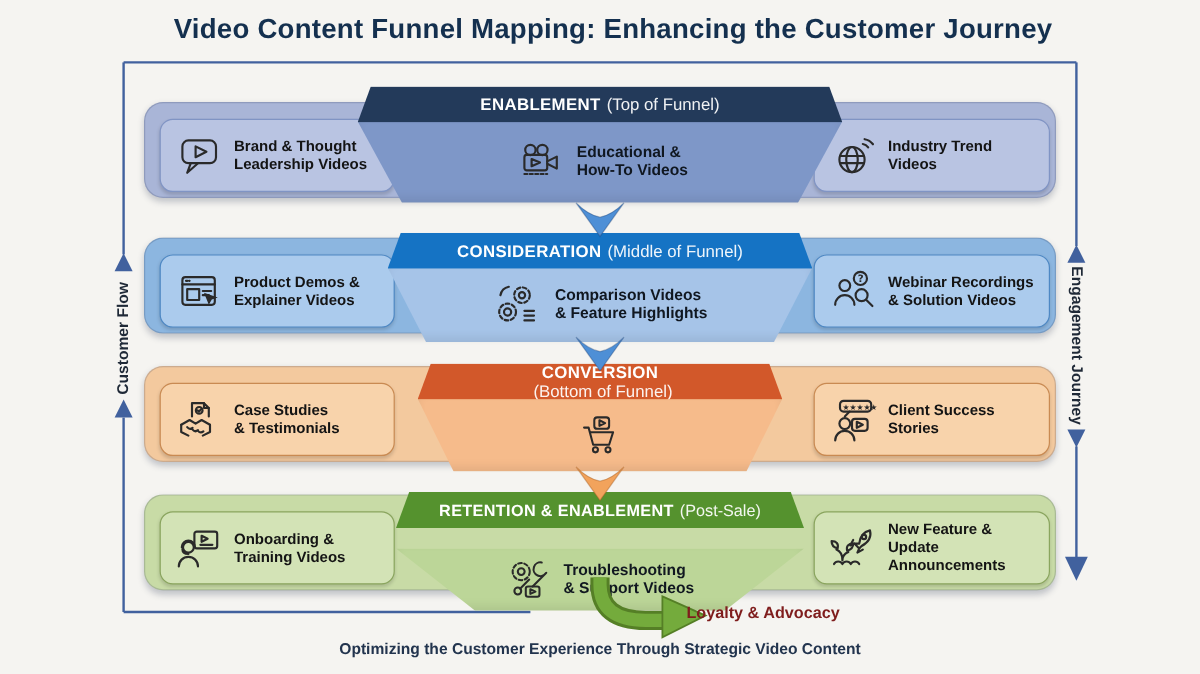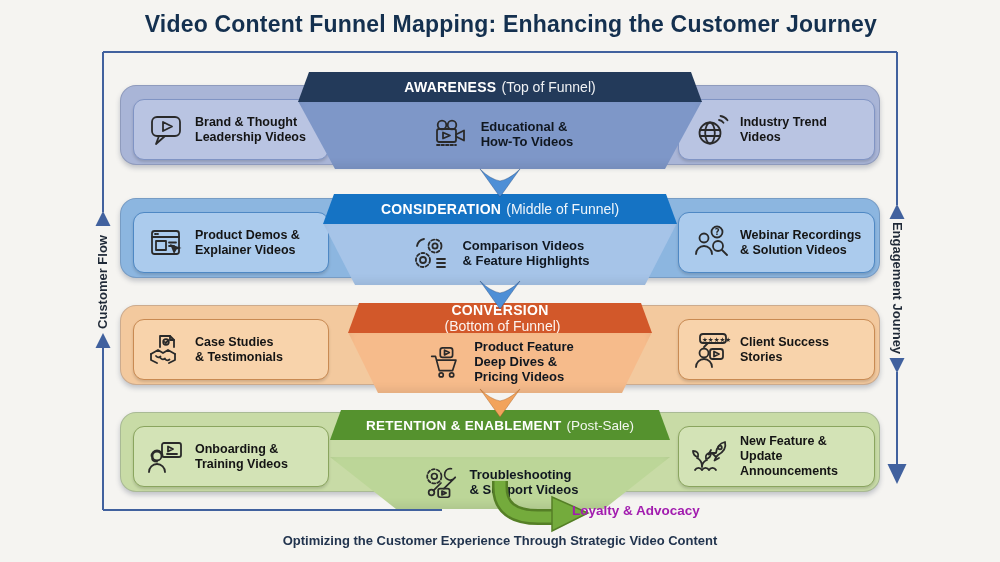--- a/index.html
+++ b/index.html
@@ -36,21 +36,21 @@
   .fheader .hqual{font-weight:400;margin-left:5px;color:rgba(255,255,255,.93);}
   .fheader.small{font-size:13.5px;}
   .fbody{z-index:3;background:var(--body);display:flex;align-items:center;justify-content:center;gap:10px;
          box-shadow:inset 0 -4px 8px rgba(0,0,0,.08);}
   .center-label{font-size:13px;font-weight:700;color:#101720;line-height:1.15;white-space:pre-line;}
   
   .flow-arrow{z-index:5;}
   .flow-arrow path{fill:var(--arrow);stroke:rgba(30,60,110,.35);stroke-width:1;}
   
   #loyalty-arrow{left:486px;top:481px;z-index:6;}
-  #loyalty-label{left:572px;top:503px;font-size:13.5px;font-weight:700;color:#a21caf;z-index:6;}
+  #loyalty-label{left:572px;top:503px;font-size:13.5px;font-weight:700;color:#7f1d1d;z-index:6;}
 </style>
 </head>
 <body>
 
 <div id="page">
 
   <svg id="frame" class="abs" width="1000" height="562">
     <g stroke="#41619e" stroke-width="2" fill="none">
       <path d="M103 52 H897"></path>
       <path d="M103 52 V212"></path>
@@ -94,21 +94,21 @@
           <ellipse cx="19" cy="23" rx="4.8" ry="10.5"></ellipse>
           <path d="M9 20 h20 M9 26 h20"></path>
           <path d="M28 10 a7 7 0 0 1 4.5 2.8 M29.5 6 a11 11 0 0 1 7 4.2"></path>
         </svg>
       </span>
       <span class="pill-label">Industry Trend
 Videos</span>
     </div>
 
     <div class="abs fheader" style="left:298px;top:72px;width:404px;height:30px;">
-      <span class="hname">AWARENESS</span>
+      <span class="hname">ENABLEMENT</span>
       <span class="hqual">(Top of Funnel)</span>
     </div>
     <div class="abs fbody" style="left:298px;top:101px;width:404px;height:68px;
          clip-path:polygon(0 0,100% 0,calc(100% - 37px) 100%,37px 100%);">
       <span class="icon">
         <svg width="44" height="40" viewBox="0 0 40 40">
           <circle cx="13" cy="10" r="4.3"></circle>
             <circle cx="23" cy="10" r="4.3"></circle>
           <rect x="8" y="14" width="19" height="13" rx="2"></rect>
           <path d="M27 19.5 l8-4 v10 l-8-4"></path>
@@ -226,23 +226,20 @@
          clip-path:polygon(0 0,100% 0,calc(100% - 30px) 100%,30px 100%);">
       <span class="icon">
         <svg width="38" height="38" viewBox="0 0 40 40">
           <path d="M6 13 h4 l4 15 h14 l3.5-11 H12"></path>
           <circle cx="16" cy="32.5" r="2.2"></circle>
             <circle cx="27" cy="32.5" r="2.2"></circle>
           <rect x="15" y="4" width="13" height="10" rx="2.5"></rect>
           <path d="M19.5 6.5 l5 2.5 -5 2.5 z"></path>
         </svg>
       </span>
-      <span class="center-label">Product Feature
-Deep Dives &amp;
-Pricing Videos</span>
     </div>
 
     <svg class="abs flow-arrow" style="left:478px;top:387px;" width="44" height="32" viewBox="0 0 44 32">
       <path d="M22 30 L2 2 Q12 12 22 14 Q32 12 42 2 Z" style="stroke:rgba(160,90,30,.4);"></path>
     </svg>
   </div>
 
   <div class="stage" style="--hdr: #55922e; --body: #bcd698; --band: #c8dba6; --pill: #d3e3b6; --pillb: #8aa55e; --arrow: #6fa53a;">
     <div class="abs band" style="top:412px;"></div>
 

